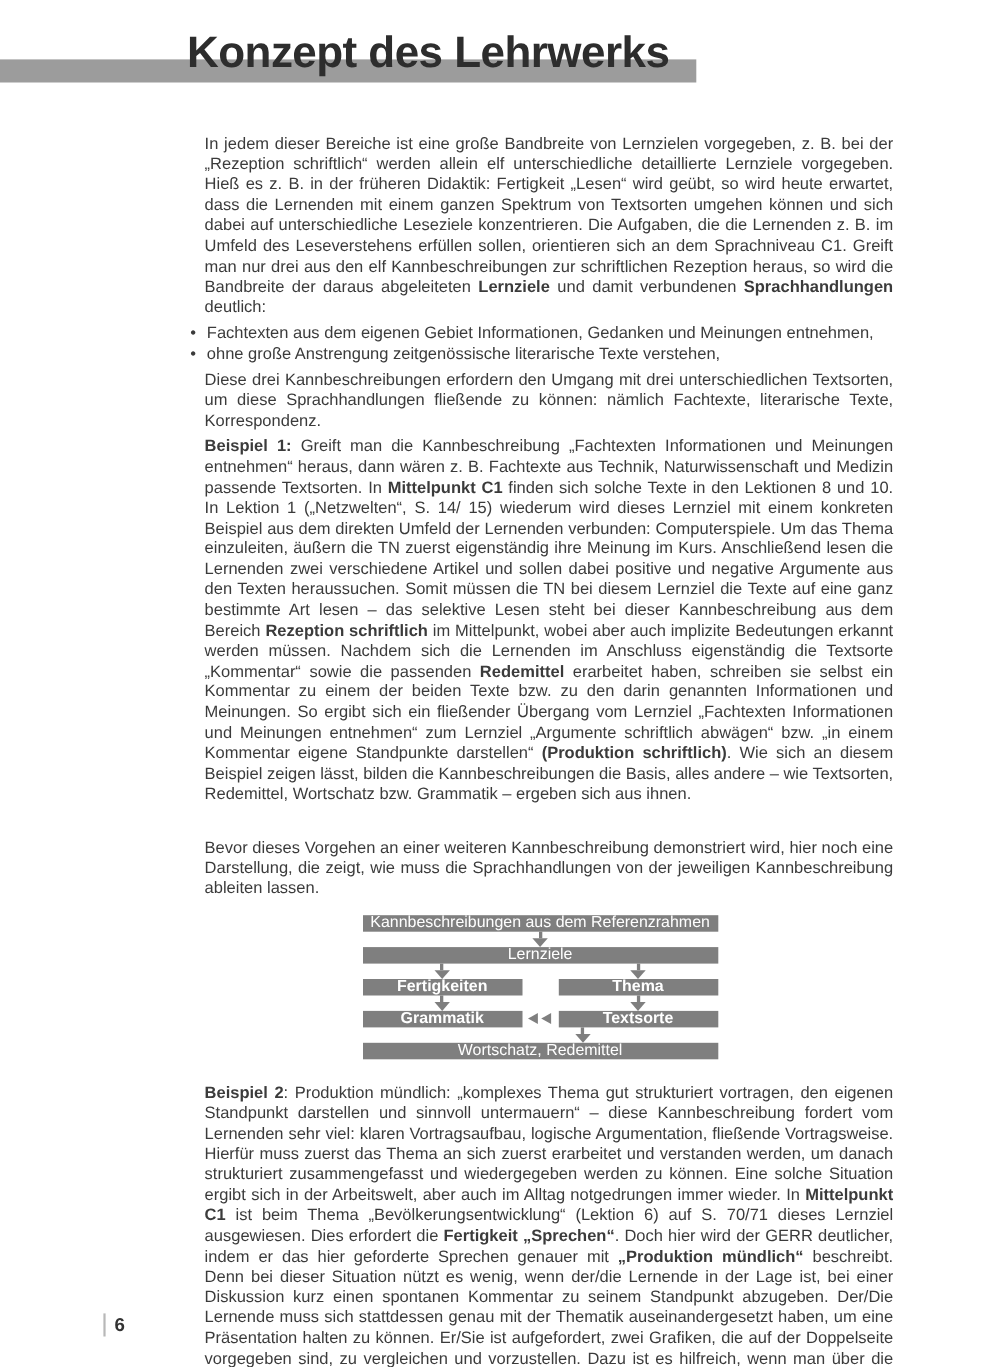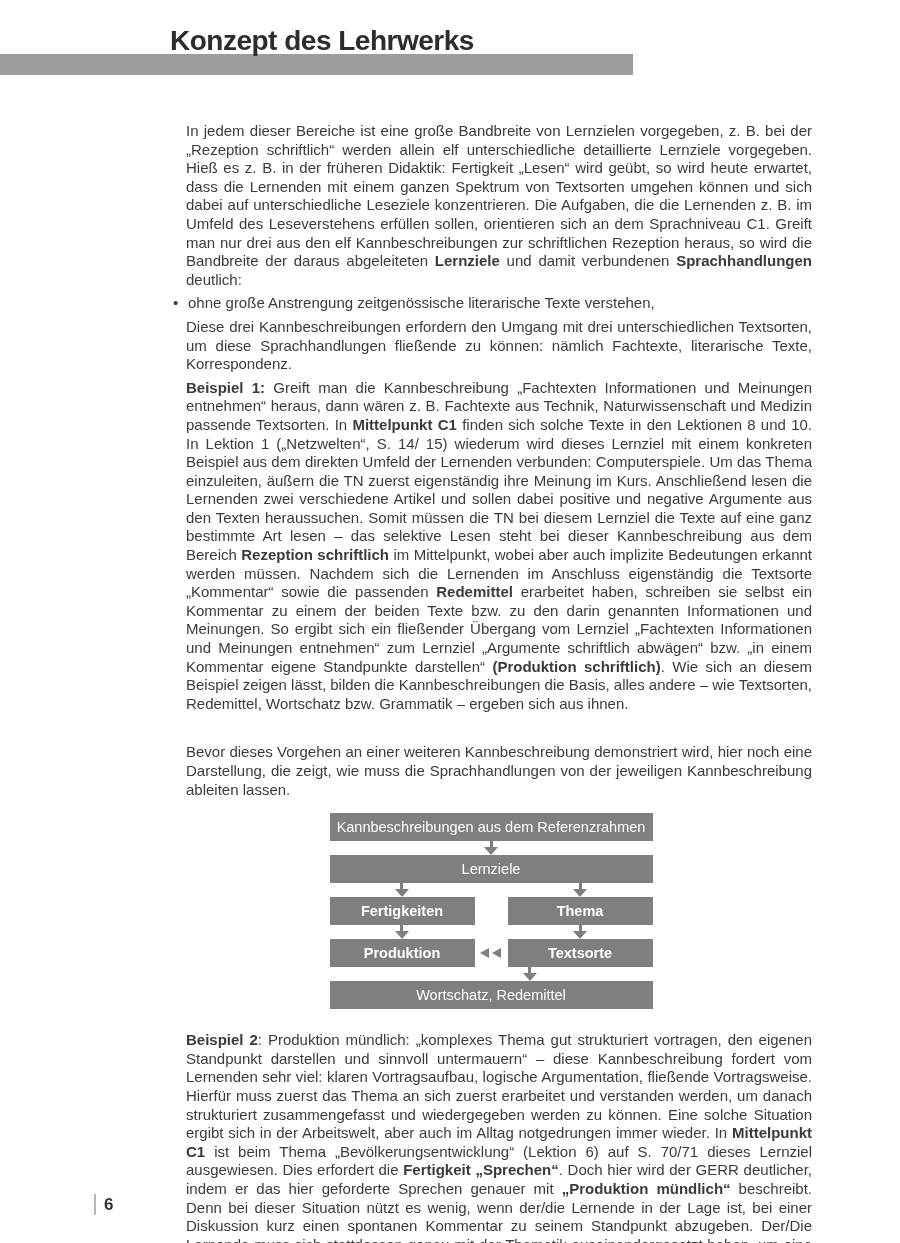--- a/index.html
+++ b/index.html
@@ -9,40 +9,40 @@
     font-family:"Liberation Sans", sans-serif;
     color:var(--text, #3b3b3b);
   }
   
   .header-band {
     position:absolute; top:54px; left:0; width:633px; height:21px;
     background:var(--band, #9c9c9c); z-index:1;
   }
   .page-title {
     position:absolute; top:24px; left:170px; z-index:2;
-    font-size:28px; font-weight:bold; letter-spacing:-0.5px;
+    font-size:40px; font-weight:bold; letter-spacing:-0.5px;
     color:#2d2d2d; white-space:nowrap; line-height:1.2;
   }
   
   .content {
     position:absolute; top:122px; left:170px; width:642px;
     font-size:15px; line-height:18.6px; text-align:justify;
     hyphens:auto; -webkit-hyphens:auto;
   }
   .para { margin:0 0 5px 16px; }
   .bold { font-weight:bold; }
   ul.bullets { list-style:none; margin:1px 0 5px 0; }
   ul.bullets li { position:relative; padding-left:18px; text-align:justify; }
   ul.bullets li::before { content:"\2022"; position:absolute; left:3px; }
   .gap-before { margin-top:30px; }
   
   .diagram { width:323px; margin:14px auto 22px auto; position:relative; }
   .dbox {
     background:var(--box, #7f7f7f); color:#ffffff; font-size:14.5px;
-    height:28px; display:flex; align-items:center; justify-content:center;
+    height:15px; display:flex; align-items:center; justify-content:center;
     text-align:center; line-height:1; white-space:nowrap;
   }
   .dbox.full { width:323px; }
   .dbox.half { width:145px;font-weight:bold; }
   .drow { display:flex; justify-content:space-between; position:relative; }
   .arrow-row { position:relative; height:14px; }
   .down-arrow { position:absolute; top:0; display:flex; flex-direction:column; align-items:center; }
   .down-arrow .stem { display:block; width:3px; height:6px; background:var(--box, #7f7f7f); }
   .down-arrow .tri {
     display:block; width:0; height:0;
@@ -69,20 +69,21 @@
 <div class="header">
   <div class="header-band"></div>
   <h1 class="page-title">Konzept des Lehrwerks</h1>
 </div>
 
 <div class="content">
 
   <p class="para"><span>In jedem dieser Bereiche ist eine große Bandbreite von Lernzielen vorgegeben, z. B. bei der „Rezeption schriftlich“ werden allein elf unterschiedliche detaillierte Lernziele vorgegeben. Hieß es z. B. in der früheren Didaktik: Fertigkeit „Lesen“ wird geübt, so wird heute erwartet, dass die Lernenden mit einem ganzen Spektrum von Textsorten umgehen können und sich dabei auf unterschiedliche Leseziele konzentrieren. Die Aufgaben, die die Lernenden z. B. im Umfeld des Leseverstehens erfüllen sollen, orientieren sich an dem Sprachniveau C1. Greift man nur drei aus den elf Kannbeschreibungen zur schriftlichen Rezeption heraus, so wird die Bandbreite der daraus abgeleiteten </span><span class="bold">Lernziele</span><span> und damit verbundenen </span><span class="bold">Sprachhandlungen</span><span> deutlich:</span></p>
 
   <ul class="bullets">
+    <li>Fachtexten aus dem eigenen Gebiet Informationen, Gedanken und Meinungen entnehmen,</li>
     <li>ohne große Anstrengung zeitgenössische literarische Texte verstehen,</li>
   </ul>
 
   <p class="para">Diese drei Kannbeschreibungen erfordern den Umgang mit drei unterschiedlichen Textsorten, um diese Sprachhandlungen fließende zu können: nämlich Fachtexte, literarische Texte, Korrespondenz.</p>
 
   <p class="para"><span class="bold">Beispiel 1:</span><span> Greift man die Kannbeschreibung „Fachtexten Informationen und Meinungen entnehmen“ heraus, dann wären z. B. Fachtexte aus Technik, Naturwissenschaft und Medizin passende Textsorten. In </span><span class="bold">Mittelpunkt C1</span><span> finden sich solche Texte in den Lektionen 8 und 10. In Lektion 1 („Netzwelten“, S. 14/ 15) wiederum wird dieses Lernziel mit einem konkreten Beispiel aus dem direkten Umfeld der Lernenden verbunden: Computerspiele. Um das Thema einzuleiten, äußern die TN zuerst eigenständig ihre Meinung im Kurs. Anschließend lesen die Lernenden zwei verschiedene Artikel und sollen dabei positive und negative Argumente aus den Texten heraussuchen. Somit müssen die TN bei diesem Lernziel die Texte auf eine ganz bestimmte Art lesen – das selektive Lesen steht bei dieser Kannbeschreibung aus dem Bereich </span><span class="bold">Rezeption schriftlich</span><span> im Mittelpunkt, wobei aber auch implizite Bedeutungen erkannt werden müssen. Nachdem sich die Lernenden im Anschluss eigenständig die Textsorte „Kommentar“ sowie die passenden </span><span class="bold">Redemittel</span><span> erarbeitet haben, schreiben sie selbst ein Kommentar zu einem der beiden Texte bzw. zu den darin genannten Informationen und Meinungen. So ergibt sich ein fließender Übergang vom Lernziel „Fachtexten Informationen und Meinungen entnehmen“ zum Lernziel „Argumente schriftlich abwägen“ bzw. „in einem Kommentar eigene Standpunkte darstellen“ </span><span class="bold">(Produktion schriftlich)</span><span>. Wie sich an diesem Beispiel zeigen lässt, bilden die Kannbeschreibungen die Basis, alles andere – wie Textsorten, Redemittel, Wortschatz bzw. Grammatik – ergeben sich aus ihnen.</span></p>
 
   <p class="para gap-before">Bevor dieses Vorgehen an einer weiteren Kannbeschreibung demonstriert wird, hier noch eine Darstellung, die zeigt, wie muss die Sprachhandlungen von der jeweiligen Kannbeschreibung ableiten lassen.</p>
 
   <div class="diagram">
@@ -119,21 +120,21 @@
           <i class="stem"></i>
           <i class="tri"></i>
         </span>
       <span class="down-arrow" style="left:calc(77.6% - 7px)">
           <i class="stem"></i>
           <i class="tri"></i>
         </span>
     </div>
 
     <div class="drow">
-      <div class="dbox half">Produktion</div>
+      <div class="dbox half">Grammatik</div>
       <span class="left-arrows">
           <i class="ltri"></i>
           <i class="ltri"></i>
         </span>
       <div class="dbox half">Textsorte</div>
     </div>
 
     <div class="arrow-row">
       <span class="down-arrow" style="left:calc(62% - 7px)">
           <i class="stem"></i>

